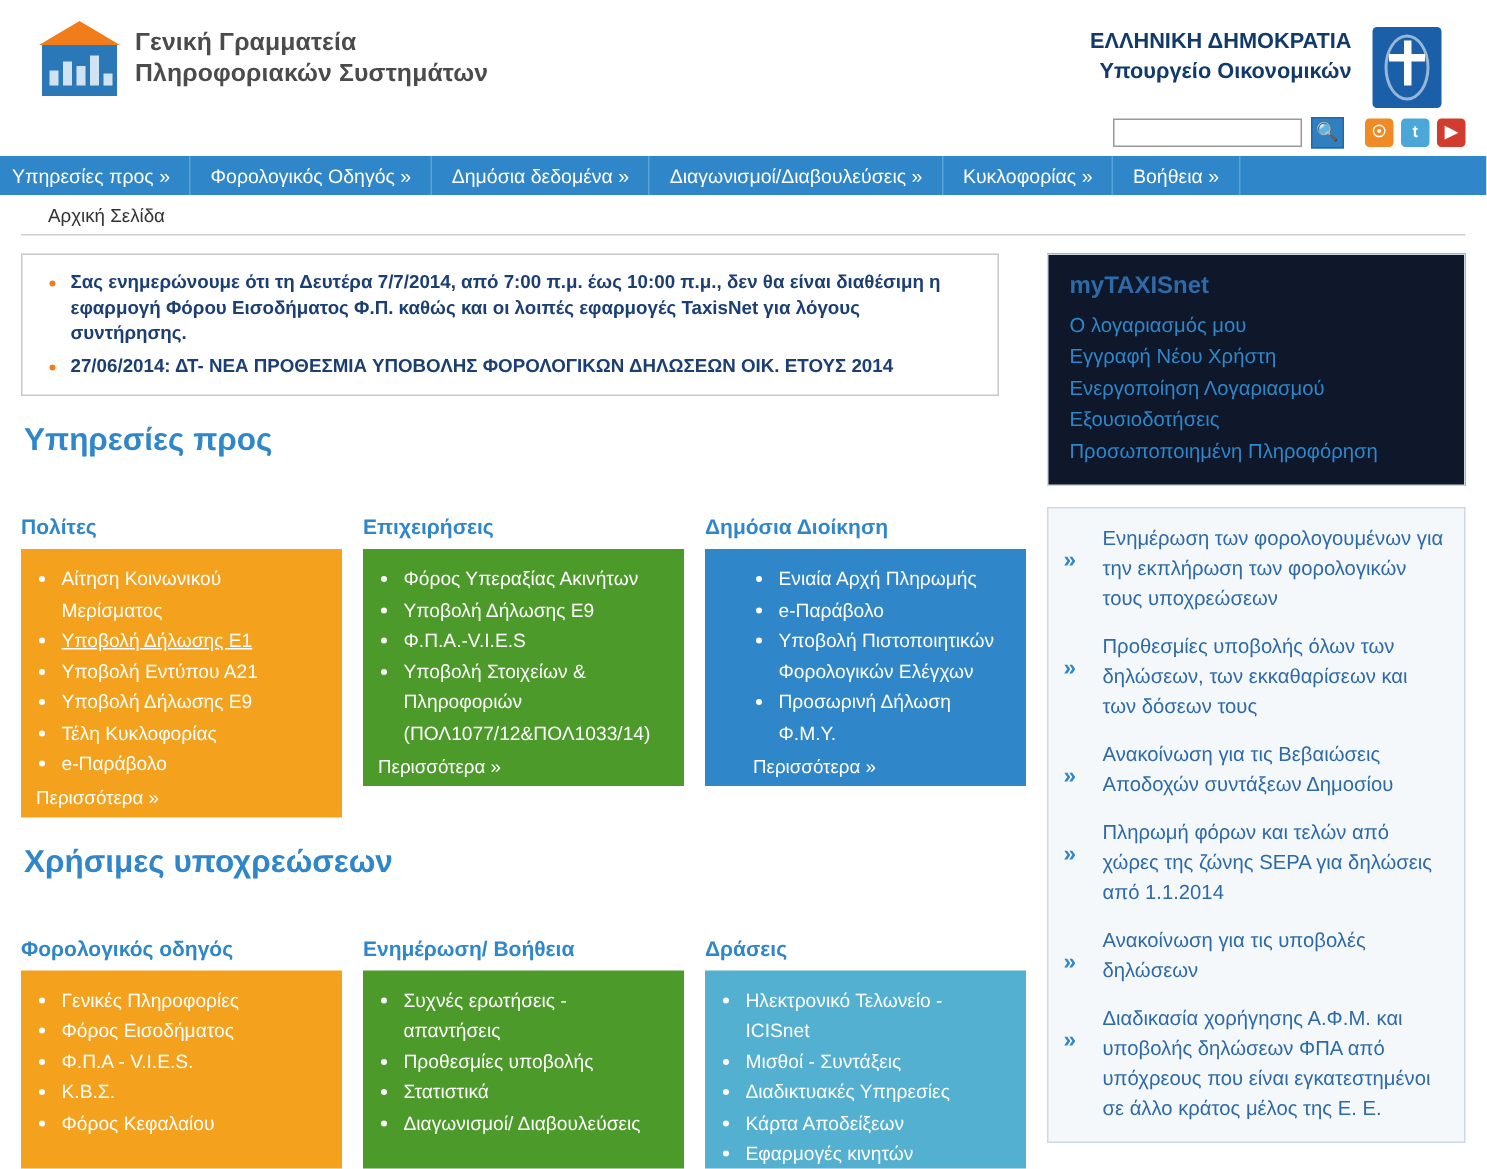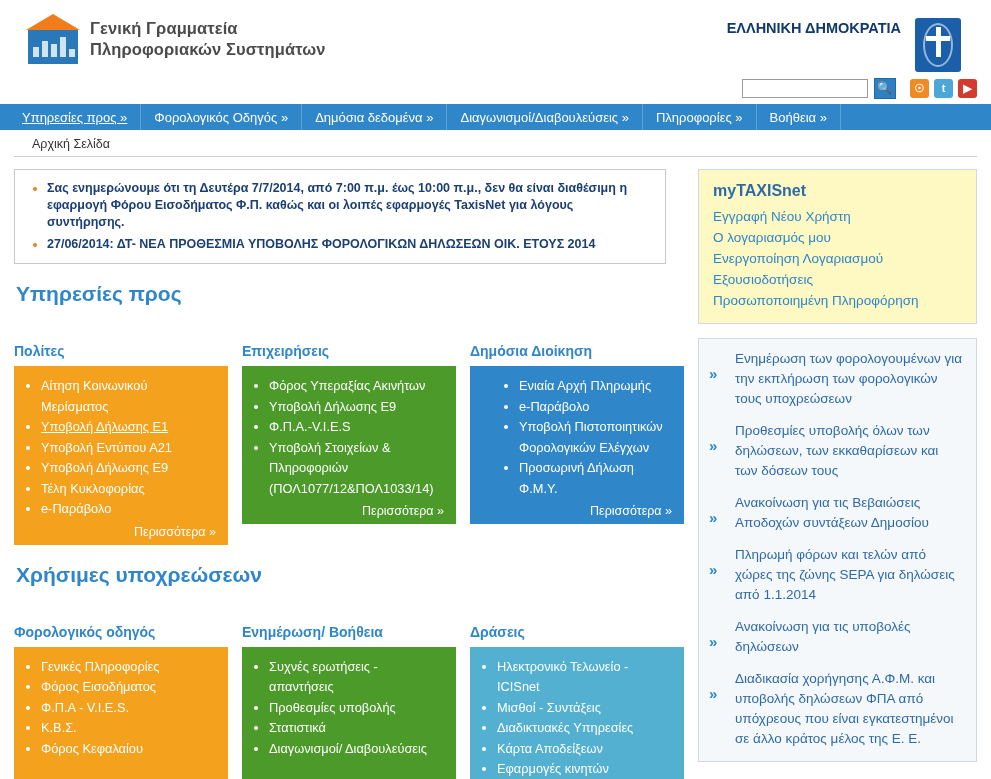--- a/index.html
+++ b/index.html
@@ -90,21 +90,21 @@
 
   
   .nav {
     height: 26px; background: #2f86c8; display: flex; align-items: stretch;
     margin: 4px 0 0 0;
   }
   .nav .item {
     color: #fff; font-size: 13px; padding: 0 13px; display: flex; align-items: center;
     border-right: 1px solid #5aa3d6; cursor: pointer; white-space: nowrap;
   }
-  .nav .item:first-child { border-left: none; padding-left: 22px; text-decoration: underline; }
+  .nav .item:first-child { border-left: none; padding-left: 8px; }
 
   .breadcrumb {
     font-size: 12.5px; color: #333; padding: 7px 0 5px 18px;
     border-bottom: 1px solid #cfcfcf; margin: 0 14px;
   }
 
   
   .content { display: flex; padding: 0 14px; gap: 14px; }
   .left { width: 672px; }
   .right { width: 290px; }
@@ -127,32 +127,32 @@
   .col { width: 214px; }
   .col-title { color: #2f86c8; font-size: 14px; font-weight: bold; margin-bottom: 7px; }
   .card {
     color: #fff; padding: 10px 10px 6px 10px; min-height: 100px;
     display: flex; flex-direction: column; justify-content: space-between;
   }
   .card ul { margin: 0; padding-left: 17px; }
   .card li { font-size: 12.8px; line-height: 20.5px; }
   .card li a { color: #fff; }
   .card li a.u { text-decoration: underline; }
-  .more { text-align: right; font-size: 12.5px; color: #fff; padding: 5px 2px 0 0; cursor: pointer; }
+  .more { font-size: 12.5px; color: #fff; padding: 5px 2px 0 0; cursor: pointer; }
   .orange { background: #f4a11d; }
   .green  { background: #4c9a2a; }
   .blue   { background: #2f86c8; padding-left: 32px; }
   .teal   { background: #53b0d1; }
 
   .card.h1 { min-height: 152px; }
   .card.h2 { min-height: 192px; }
 
   
   .panel {
-    border: 1px solid #cfd9e3; background: #fef9c3; padding: 12px 14px;
+    border: 1px solid #cfd9e3; background: #0f172a; padding: 12px 14px;
   }
   .panel h3 { margin: 0 0 6px 0; color: #2f6aa8; font-size: 16px; }
   .panel .links a {
     display: block; color: #2f86c8; font-size: 13.5px; line-height: 21px;
   }
   .news {
     border: 1px solid #cfd9e3; background: #f4f8fb; margin-top: 14px;
     padding: 10px 12px 12px 10px;
   }
   .news-item { display: flex; gap: 8px; margin-bottom: 12px; }
@@ -178,20 +178,21 @@
     </span>
     <span class="logo-text">
       <span>Γενική Γραμματεία</span><br>
       <span>Πληροφοριακών Συστημάτων</span>
     </span>
   </a>
 
   <div class="gov-wrap">
     <div class="gov-text">
       <div>ΕΛΛΗΝΙΚΗ ΔΗΜΟΚΡΑΤΙΑ</div>
+      <div>Υπουργείο Οικονομικών</div>
     </div>
     <div class="gov-emblem">
       <span class="wreath"></span>
     </div>
   </div>
 
   <div class="search-row">
     <input class="search-input" type="text" placeholder="" style="">
     <div class="search-btn">🔍</div>
     <div class="social">
@@ -200,21 +201,21 @@
       <a class="sq yt" href="#">▶</a>
     </div>
   </div>
 </div>
 
 <div class="nav">
   <a class="item" href="#">Υπηρεσίες προς »</a>
   <a class="item" href="#">Φορολογικός Οδηγός »</a>
   <a class="item" href="#">Δημόσια δεδομένα »</a>
   <a class="item" href="#">Διαγωνισμοί/Διαβουλεύσεις »</a>
-  <a class="item" href="#">Πληροφορίες »</a>
+  <a class="item" href="#">Κυκλοφορίας »</a>
   <a class="item" href="#">Βοήθεια »</a>
 </div>
 
 <div class="breadcrumb">Αρχική Σελίδα</div>
 
 <div class="content">
 
   <div class="left">
 
     <div class="alert-box">
@@ -316,22 +317,22 @@
           <div class="more">Περισσότερα »</div>
         </div>
       </div>
     </div>
   </div>
 
   <div class="right">
     <div class="panel" style="margin-top:12px;">
       <h3>myTAXISnet</h3>
       <div class="links">
+        <a href="#">Ο λογαριασμός μου</a>
         <a href="#">Εγγραφή Νέου Χρήστη</a>
-        <a href="#">Ο λογαριασμός μου</a>
         <a href="#">Ενεργοποίηση Λογαριασμού</a>
         <a href="#">Εξουσιοδοτήσεις</a>
         <a href="#">Προσωποποιημένη Πληροφόρηση</a>
       </div>
     </div>
 
     <div class="news">
       <div class="news-item">
         <span class="chev">»</span>
         <span class="txt">Ενημέρωση των φορολογουμένων για την εκπλήρωση των φορολογικών τους υποχρεώσεων</span>

